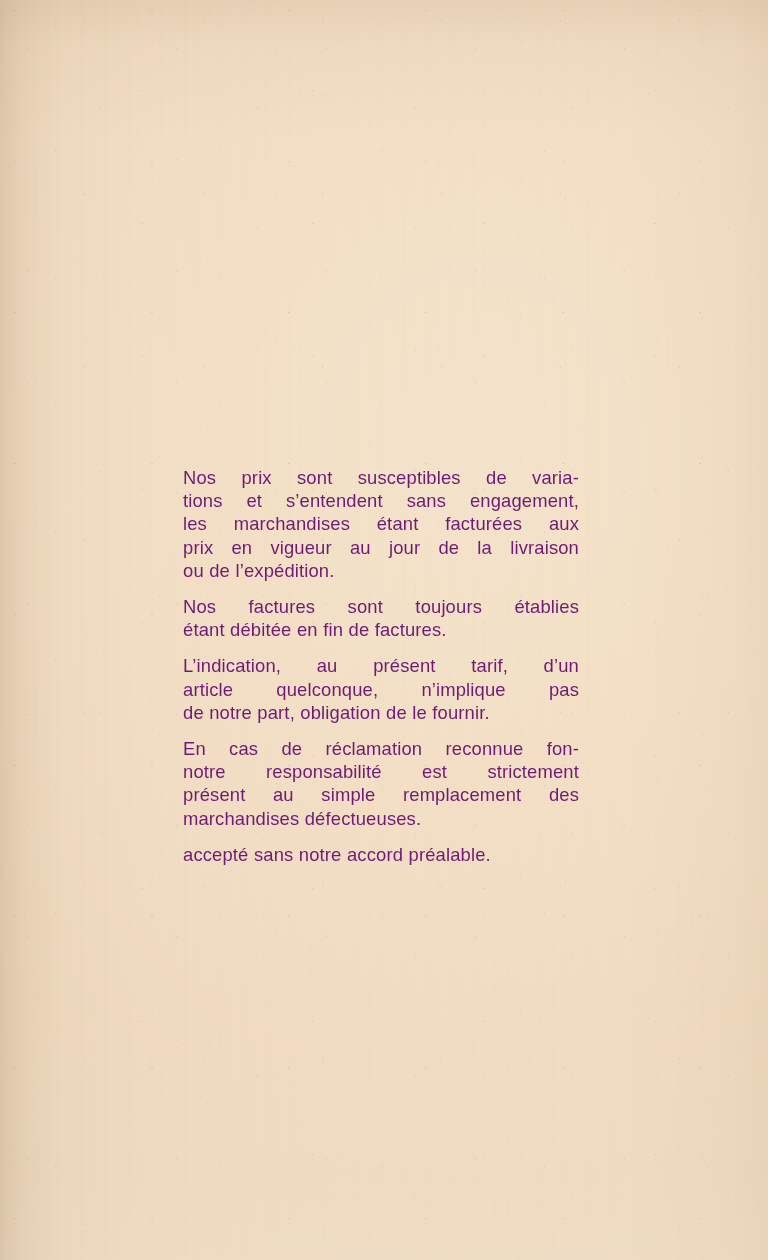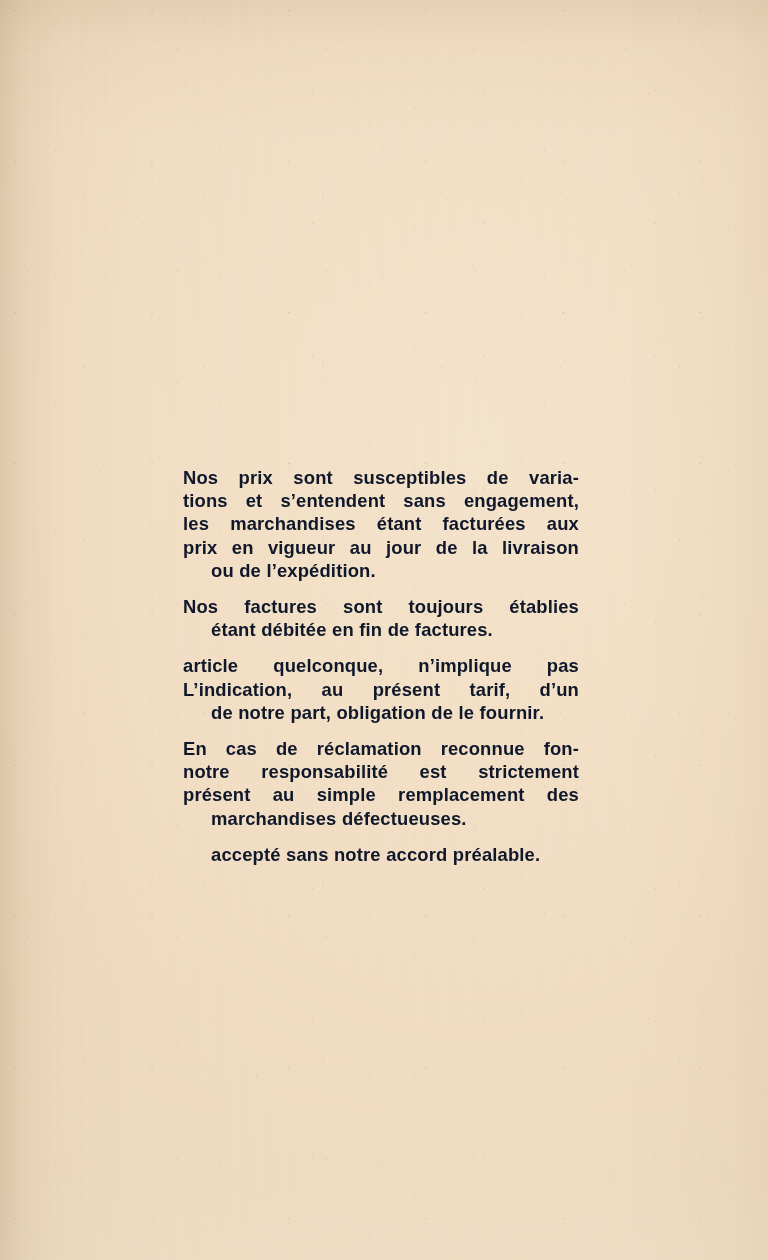--- a/index.html
+++ b/index.html
@@ -99,41 +99,40 @@
     position: absolute;
     left: 183px;
     top: 466px;
     width: 396px;
   }
 
   .para {
     margin: 0 0 13px 0;
     font-size: 18.4px;
     line-height: 23.2px;
-    color: #0f172a;
+    color: #701a75;
     text-align: justify;
     letter-spacing: 0.15px;
     word-spacing: 0.2px;
-    font-weight: 700;
+    font-weight: 400;
     text-rendering: optimizeLegibility;
   }
 
   .para:last-child { margin-bottom: 0; }
 
   
   .ln {
     display: block;
     text-align: justify;
     text-align-last: justify;
     white-space: nowrap;
   }
   .ln.last {
     text-align: center;
     text-align-last: left;
-    margin-left: 28px;
   }
 </style>
 </head>
 <body>
 
 <div class="page">
 
   <div class="paper-base"></div>
   <div class="paper-fibres"></div>
   <div class="paper-grain"></div>
@@ -146,22 +145,22 @@
         <span class="ln">tions et s’entendent sans engagement,</span>
         <span class="ln">les marchandises étant facturées aux</span>
         <span class="ln">prix en vigueur au jour de la livraison</span>
         <span class="ln last">ou de l’expédition.</span>
       </p>
       <p class="para">
         <span class="ln">Nos factures sont toujours établies</span>
         <span class="ln last">étant débitée en fin de factures.</span>
       </p>
       <p class="para">
+        <span class="ln">L’indication, au présent tarif, d’un</span>
         <span class="ln">article quelconque, n’implique pas</span>
-        <span class="ln">L’indication, au présent tarif, d’un</span>
         <span class="ln last">de notre part, obligation de le fournir.</span>
       </p>
       <p class="para">
         <span class="ln">En cas de réclamation reconnue fon-</span>
         <span class="ln">notre responsabilité est strictement</span>
         <span class="ln">présent au simple remplacement des</span>
         <span class="ln last">marchandises défectueuses.</span>
       </p>
       <p class="para">
         <span class="ln last">accepté sans notre accord préalable.</span>

